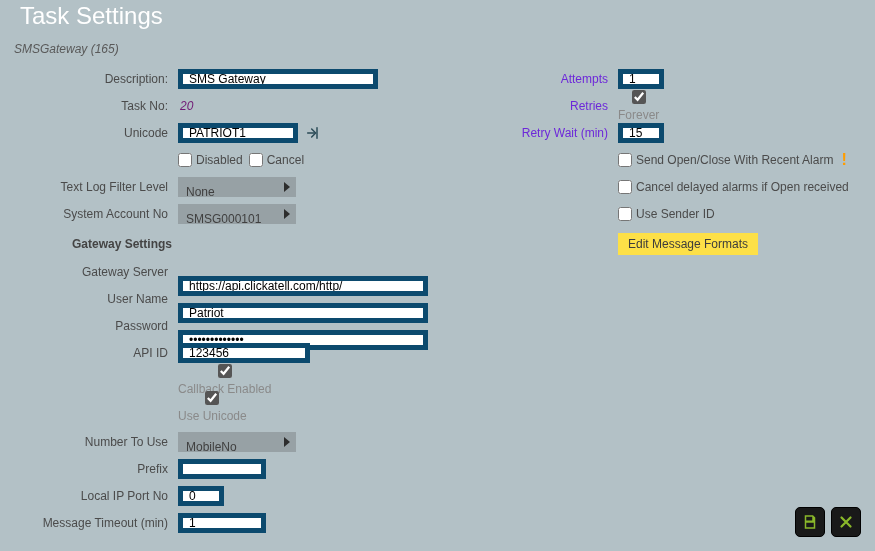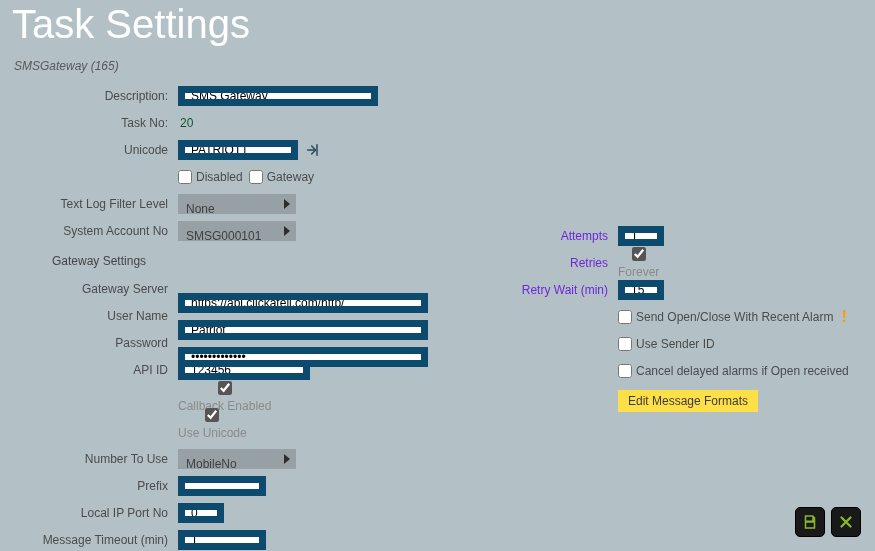--- a/index.html
+++ b/index.html
@@ -7,34 +7,34 @@
     font-family: Arial, sans-serif;
     font-size: 12px;
     background: #b3c1c6;
     color: #333;
     width: 875px;
     height: 551px;
     position: relative;
     overflow: hidden;
   }
   .page-title {
-    font-size: 40px;
+    font-size: 24px;
     font-weight: normal;
     color: #fff;
-    padding: 2px 12px 8px;
+    padding: 2px 20px 8px;
   }
   .subtitle {
     font-style: italic;
     color: #595959;
     padding: 4px 0 10px 14px;
     font-size: 12px;
   }
   .columns {
     display: flex;
-    align-items: center;
+    align-items: flex-start;
   }
   .left-col { width: 440px; }
   .right-col { width: 420px; }
   .row {
     display: flex;
     align-items: center;
     height: 26px;
     margin-bottom: 1px;
   }
   .left-col .lbl {
@@ -45,32 +45,32 @@
   }
   .right-col .lbl {
     width: 178px;
     text-align: right;
     padding-right: 10px;
     color: #6d28d9;
   }
   .val { display: flex; align-items: center; gap: 6px; }
   input[type=text], input[type=password] {
     height: 20px;
-    border: 7px solid #0c4a6e;
+    border: 5px solid #0c4a6e;
     padding: 0 6px;
     font-size: 12px;
     background: #fff;
     font-family: inherit;
   }
   .inp-med { width: 200px; }
   .inp-wide { width: 250px; margin-top: 28px; }
   .inp-sm { width: 46px; }
   .inp-s70 { width: 88px; }
   .inp-s120 { width: 120px; }
-  .static-val { color: #14532d; padding-left: 2px; }
+  .static-val { color: #701a75; padding-left: 2px; font-style: italic; }
   .cb {
     display: flex; align-items: center; gap: 4px;
     color: #4b4b4b;
   }
   .cb input { width:14px; height:14px; accent-color:#555; }
   .dimmed { color: #8a8a8a; flex-direction: column; }
   .dd {
     background: #97a1a5;
     color: #404040;
     height: 20px;
@@ -82,23 +82,23 @@
     cursor: pointer;
   }
   .dd .tri {
     position: absolute; right: 6px; top: 50%; transform: translateY(-50%);
     width: 0; height: 0;
     border-top: 5px solid transparent;
     border-bottom: 5px solid transparent;
     border-left: 6px solid #2d2d2d;
   }
   .section-head {
-    font-weight: normal;
+    font-weight: bold;
     color: #444;
-    padding-left: 52px;
+    padding-left: 72px;
     margin: 6px 0 4px;
     height: 22px;
     display:flex; align-items:center;
   }
   .icon-link {
     display:inline-flex; align-items:center; justify-content:center;
     width:18px; height:18px; color:#2a4a56; cursor:pointer;
   }
   .icon-link svg { width:16px; height:16px; }
   .warn {
@@ -168,21 +168,21 @@
     </div>
     <div class="row">
       <div class="lbl"></div>
       <div class="val">
         <label class="cb">
           <input type="checkbox" style="">
             <span>Disabled</span>
         </label>
         <label class="cb">
           <input type="checkbox" style="">
-            <span>Gateway</span>
+            <span>Cancel</span>
         </label>
       </div>
     </div>
     <div class="row">
       <div class="lbl">Text Log Filter Level</div>
       <div class="val">
         <div class="dd">
           <span>None</span>
           <span class="tri"></span>
         </div>
@@ -304,30 +304,30 @@
             <span>Send Open/Close With Recent Alarm</span>
         </label>
         <span class="warn">!</span>
       </div>
     </div>
     <div class="row">
       <div class="lbl"></div>
       <div class="val">
         <label class="cb">
           <input type="checkbox" style="">
+            <span>Cancel delayed alarms if Open received</span>
+        </label>
+      </div>
+    </div>
+    <div class="row">
+      <div class="lbl"></div>
+      <div class="val">
+        <label class="cb">
+          <input type="checkbox" style="">
             <span>Use Sender ID</span>
-        </label>
-      </div>
-    </div>
-    <div class="row">
-      <div class="lbl"></div>
-      <div class="val">
-        <label class="cb">
-          <input type="checkbox" style="">
-            <span>Cancel delayed alarms if Open received</span>
         </label>
       </div>
     </div>
     <div class="row right-actions">
       <div class="lbl"></div>
       <div class="val">
         <button class="btn">Edit Message Formats</button>
       </div>
     </div>
   </div>

